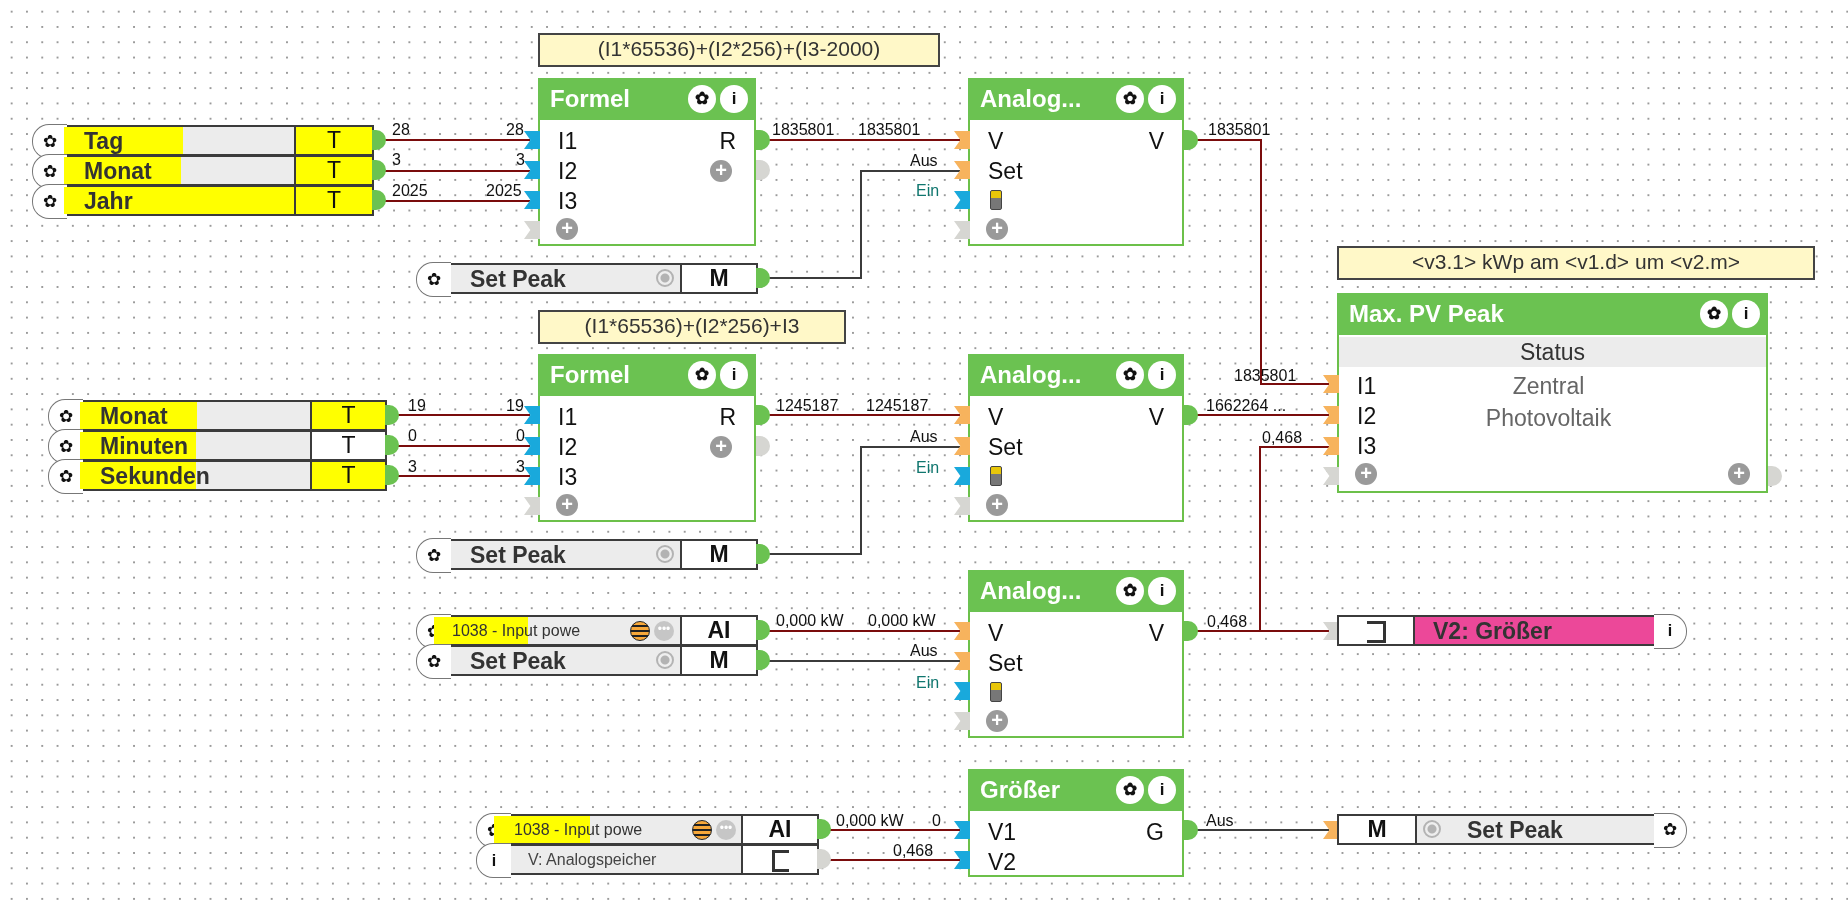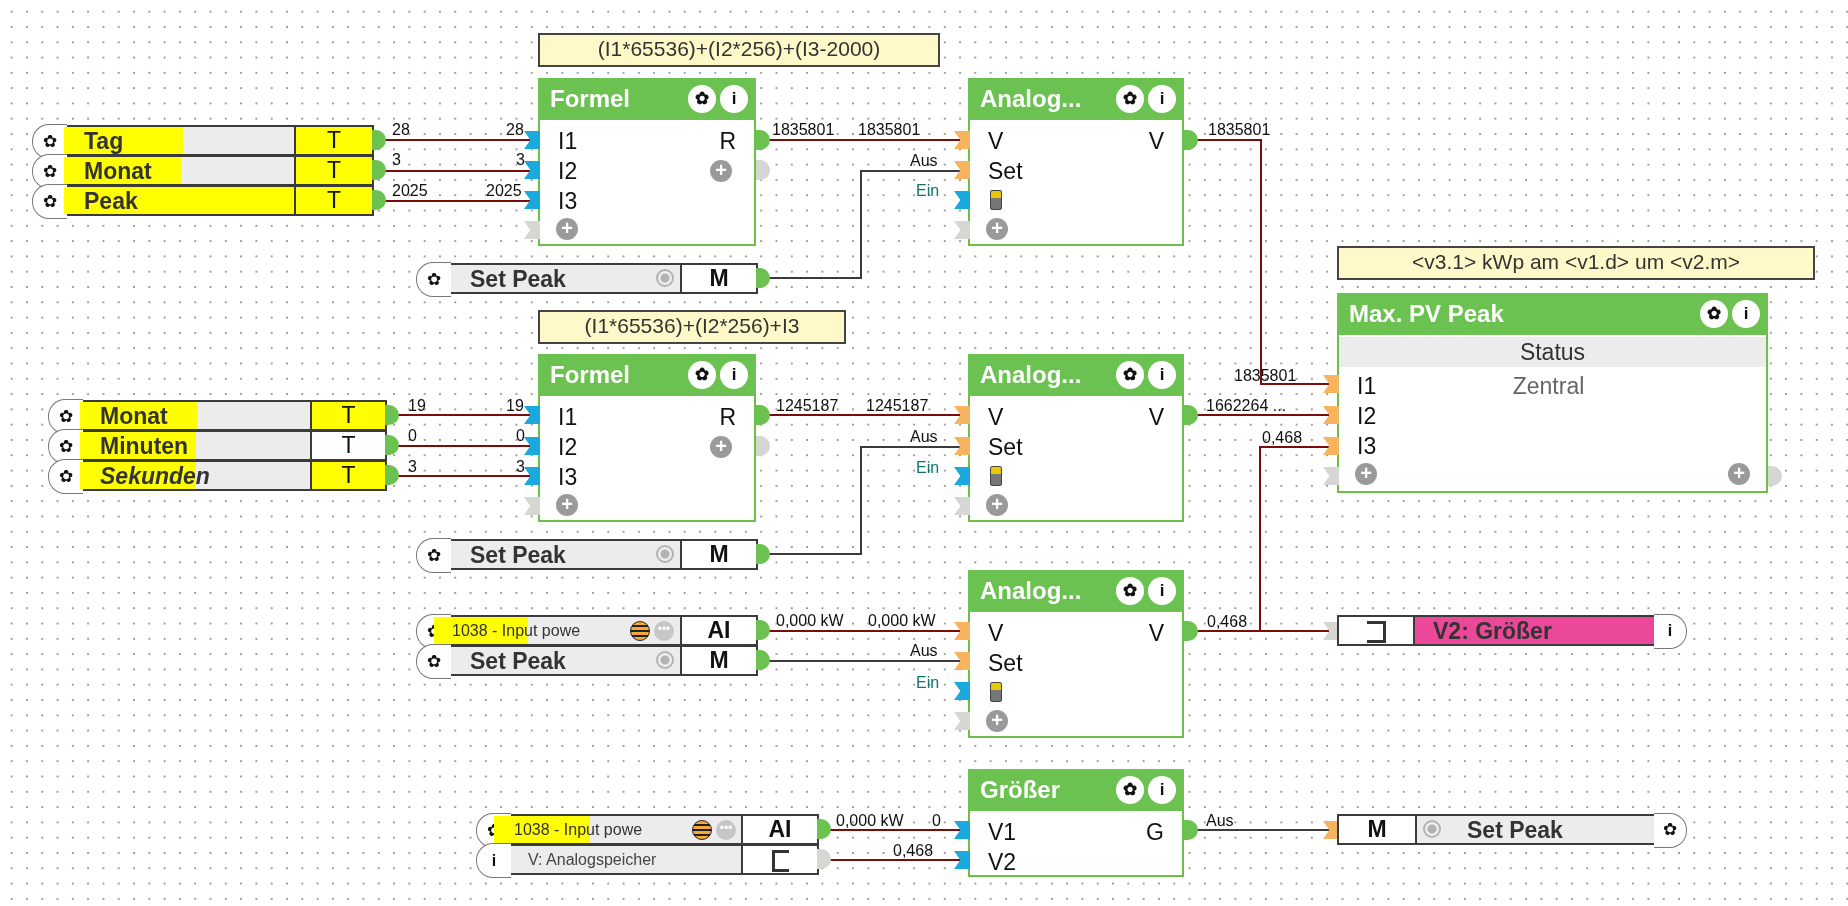--- a/index.html
+++ b/index.html
@@ -132,21 +132,21 @@
 </div>
 <div class="row" style="left:48px;top:155px;width:324px;">
   <span class="gear">✿</span>
   <span class="hl" style="left:14px;width:117px;"></span>
   <span class="name" style="left:34px;">Monat</span>
   <span class="type yellow" style="left:244px;width:80px;">T</span>
 </div>
 <div class="row" style="left:48px;top:185px;width:324px;">
   <span class="gear">✿</span>
   <span class="hl" style="left:14px;width:230px;"></span>
-  <span class="name" style="left:34px;">Peak</span>
+  <span class="name" style="left:34px;">Jahr</span>
   <span class="type yellow" style="left:244px;width:80px;">T</span>
 </div>
 <span class="pin-out pin-green" style="left:372px;top:130px;"></span>
 <span class="pin-out pin-green" style="left:372px;top:160px;"></span>
 <span class="pin-out pin-green" style="left:372px;top:190px;"></span>
 
 <div class="row" style="left:64px;top:400px;width:321px;">
   <span class="gear">✿</span>
   <span class="hl" style="left:14px;width:117px;"></span>
   <span class="name" style="left:34px;">Monat</span>
@@ -154,21 +154,21 @@
 </div>
 <div class="row" style="left:64px;top:430px;width:321px;">
   <span class="gear">✿</span>
   <span class="hl" style="left:14px;width:116px;"></span>
   <span class="name" style="left:34px;">Minuten</span>
   <span class="type" style="left:244px;width:77px;">T</span>
 </div>
 <div class="row" style="left:64px;top:460px;width:321px;">
   <span class="gear">✿</span>
   <span class="hl" style="left:14px;width:116px;"></span>
-  <span class="name" style="left:34px;font-style:italic;">Sekunden</span>
+  <span class="name" style="left:34px;">Sekunden</span>
   <span class="type yellow" style="left:244px;width:77px;">T</span>
 </div>
 <span class="pin-out pin-green" style="left:385px;top:405px;"></span>
 <span class="pin-out pin-green" style="left:385px;top:435px;"></span>
 <span class="pin-out pin-green" style="left:385px;top:465px;"></span>
 
 <div class="row" style="left:432px;top:263px;width:324px;">
   <span class="gear">✿</span>
   <span class="name" style="left:36px;">Set Peak</span>
   <span class="abs" style="left:222px;top:4px;width:18px;height:18px;border-radius:50%;border:2px solid #b3b3b3;box-sizing:border-box;background:radial-gradient(circle,#b3b3b3 4px,#eee 5px);"></span>
@@ -327,20 +327,21 @@
     <span class="btns">
         <span class="circbtn">✿</span>
         <span class="circbtn">i</span>
       </span>
   </div>
   <div class="status-hdr" style="top:42px;height:30px;line-height:30px;">Status</div>
   <span class="port-label" style="left:18px;top:78px;">I1</span>
   <span class="port-label" style="left:18px;top:108px;">I2</span>
   <span class="port-label" style="left:18px;top:138px;">I3</span>
   <span class="gray-text" style="top:78px;">Zentral</span>
+  <span class="gray-text" style="top:110px;">Photovoltaik</span>
   <span class="plus" style="left:16px;top:168px;">+</span>
   <span class="plus" style="right:16px;top:168px;">+</span>
 </div>
 <span class="pin-in pin-orange" style="left:1323px;top:375px;"></span>
 <span class="pin-in pin-orange" style="left:1323px;top:406px;"></span>
 <span class="pin-in pin-orange" style="left:1323px;top:437px;"></span>
 <span class="pin-in pin-grey" style="left:1323px;top:467px;"></span>
 <span class="pin-out pin-grey" style="left:1768px;top:466px;"></span>
 
 <span class="pin-in pin-grey" style="left:1323px;top:622px;"></span>

